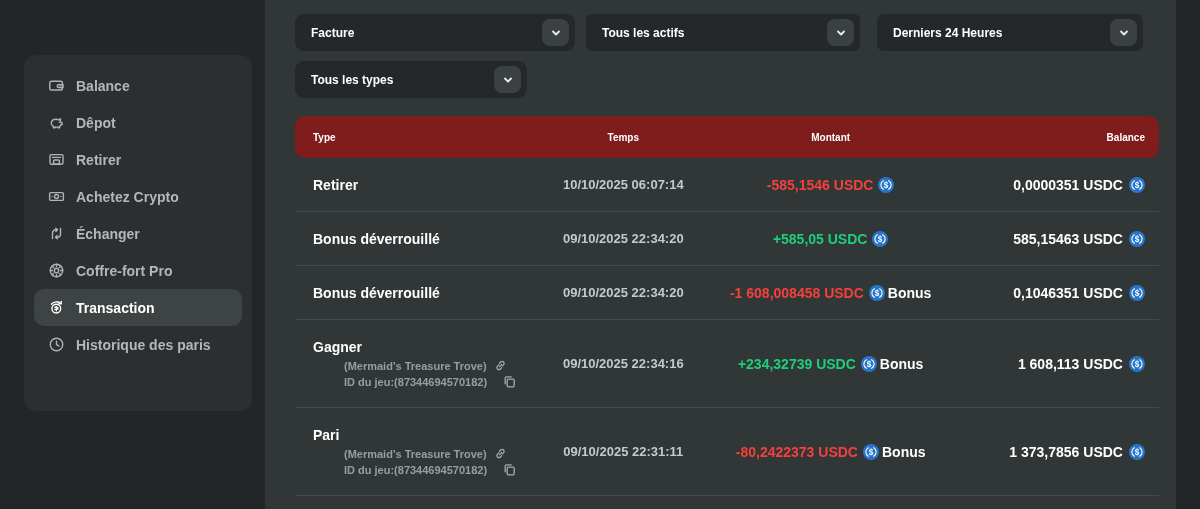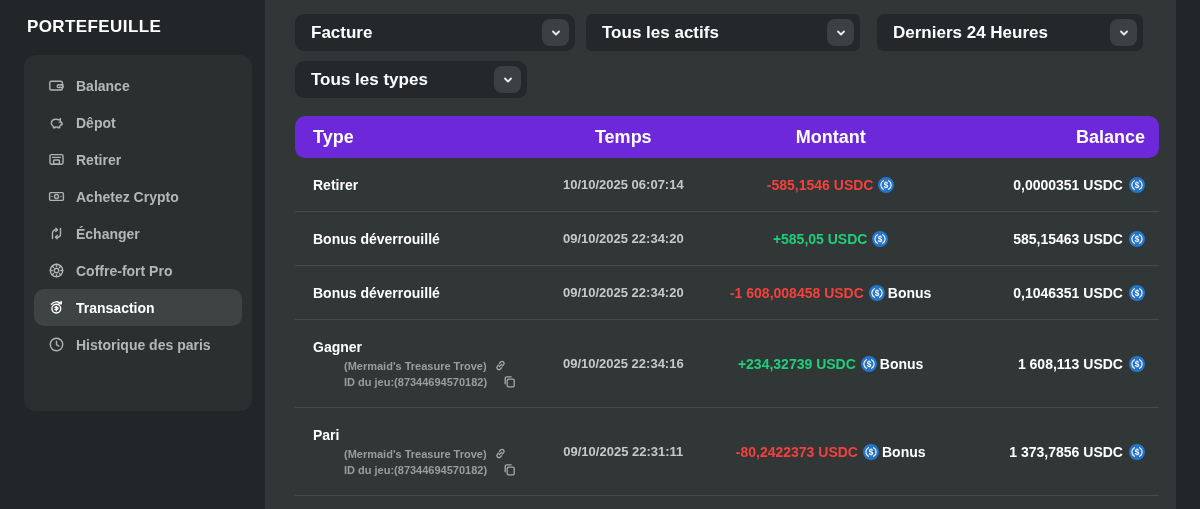--- a/index.html
+++ b/index.html
@@ -32,30 +32,30 @@
     position:absolute; left:265px; top:0; width:911px; height:509px;
     background:#313637; padding:14px 0 0 30px;
   }
   .filters { display:flex; flex-wrap:wrap; gap:10px 11px; width:866px; }
   .dropdown {
     display:flex; align-items:center; justify-content:space-between;
     height:37px; background:#24282a; border-radius:9px;
     padding:0 6px 0 16px; cursor:pointer;
   }
   .dd-1 { width:280px; } .dd-2 { width:274px; margin-right:6px;border-radius:6px; } .dd-3 { width:266px;border-radius:7px; } .dd-4 { width:232px; }
-  .dd-label { font-size:17px; font-weight:700; color:#fff; }
+  .dd-label { font-size:12px; font-weight:700; color:#fff; }
   .dd-chevron {
     width:27px; height:27px; border-radius:8px; background:#3b4143;
     display:flex; align-items:center; justify-content:center; border:none; cursor:pointer;
   }
   .dd-chevron svg { stroke:#e8ecec; stroke-width:1.8; fill:none; stroke-linecap:round; stroke-linejoin:round; }
   
   .table { margin-top:18px; width:864px; }
   .t-grid { display:grid; grid-template-columns:28% 20% 28% 24%; align-items:center; }
-  .t-head { background:#6d28d9; border-radius:10px; height:42px; font-size:18px; font-weight:700; }
+  .t-head { background:#7f1d1d; border-radius:10px; height:42px; font-size:10px; font-weight:700; }
   .th-type { padding-left:18px; text-align:left; }
   .th-temps, .th-montant { text-align:center; }
   .th-balance { text-align:right; padding-right:14px; }
   .row { min-height:54px; border-bottom:1px solid #454a4b; }
   .row.tall { min-height:88px; }
   .cell-type { padding-left:18px; font-size:14px; font-weight:800; color:#fff; }
   .cell-sub { font-size:11px; font-weight:700; color:#989e9f; margin-top:4px; display:flex; align-items:center; gap:7px;margin-left:31px; }
   .cell-sub + .cell-sub { margin-top:3px; gap:16px; }
   .cell-sub svg { stroke:#a6acac; fill:none; stroke-width:1.3; stroke-linecap:round; stroke-linejoin:round; cursor:pointer; }
   .cell-time { text-align:center; font-size:13px; font-weight:700; color:#c4c9ca; }
@@ -63,21 +63,20 @@
   .cell-balance { display:flex; align-items:center; justify-content:flex-end; gap:6px; padding-right:14px; font-size:14px; font-weight:800; color:#fff; }
   .amt-neg { color:#f5403c; }
   .amt-pos { color:#1fce7a; }
   .bonus-tag { color:#fff; font-size:14px; font-weight:800; margin-left:-2px; }
   .usdc { width:16px; height:16px; display:inline-flex; flex:none; }
 </style>
 </head>
 <body>
 
 <aside class="sidebar">
-  <div class="sidebar-title">PORTEFEUILLE</div>
 
   <nav class="side-panel">
 
     <div class="side-item">
       <span class="icon">
         <svg width="17" height="17" viewBox="0 0 17 17">
             <rect x="1.8" y="4.2" width="12.6" height="8.8" rx="1.8"></rect>
             <path d="M10.6 7.8h4.4v2.8h-4.4a1.4 1.4 0 0 1 0-2.8z"></path>
             <path d="M12 9.2h.01"></path>
           </svg>

